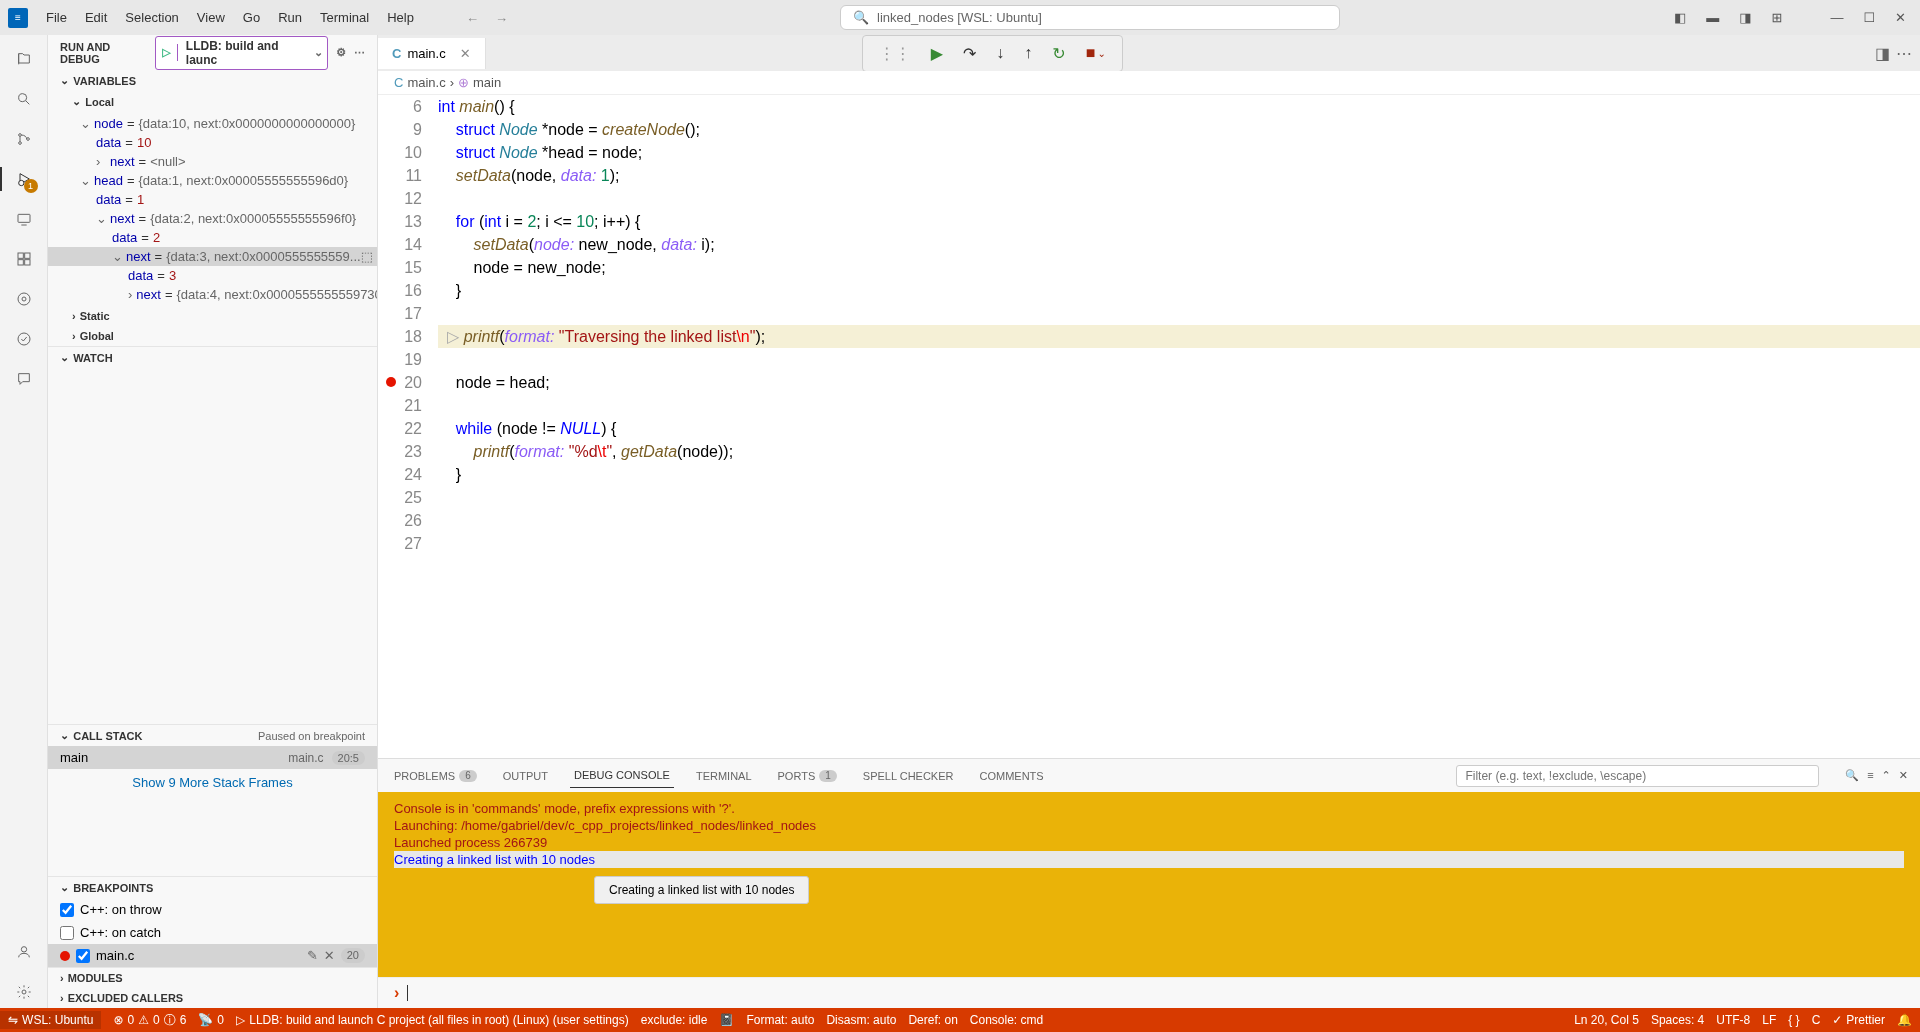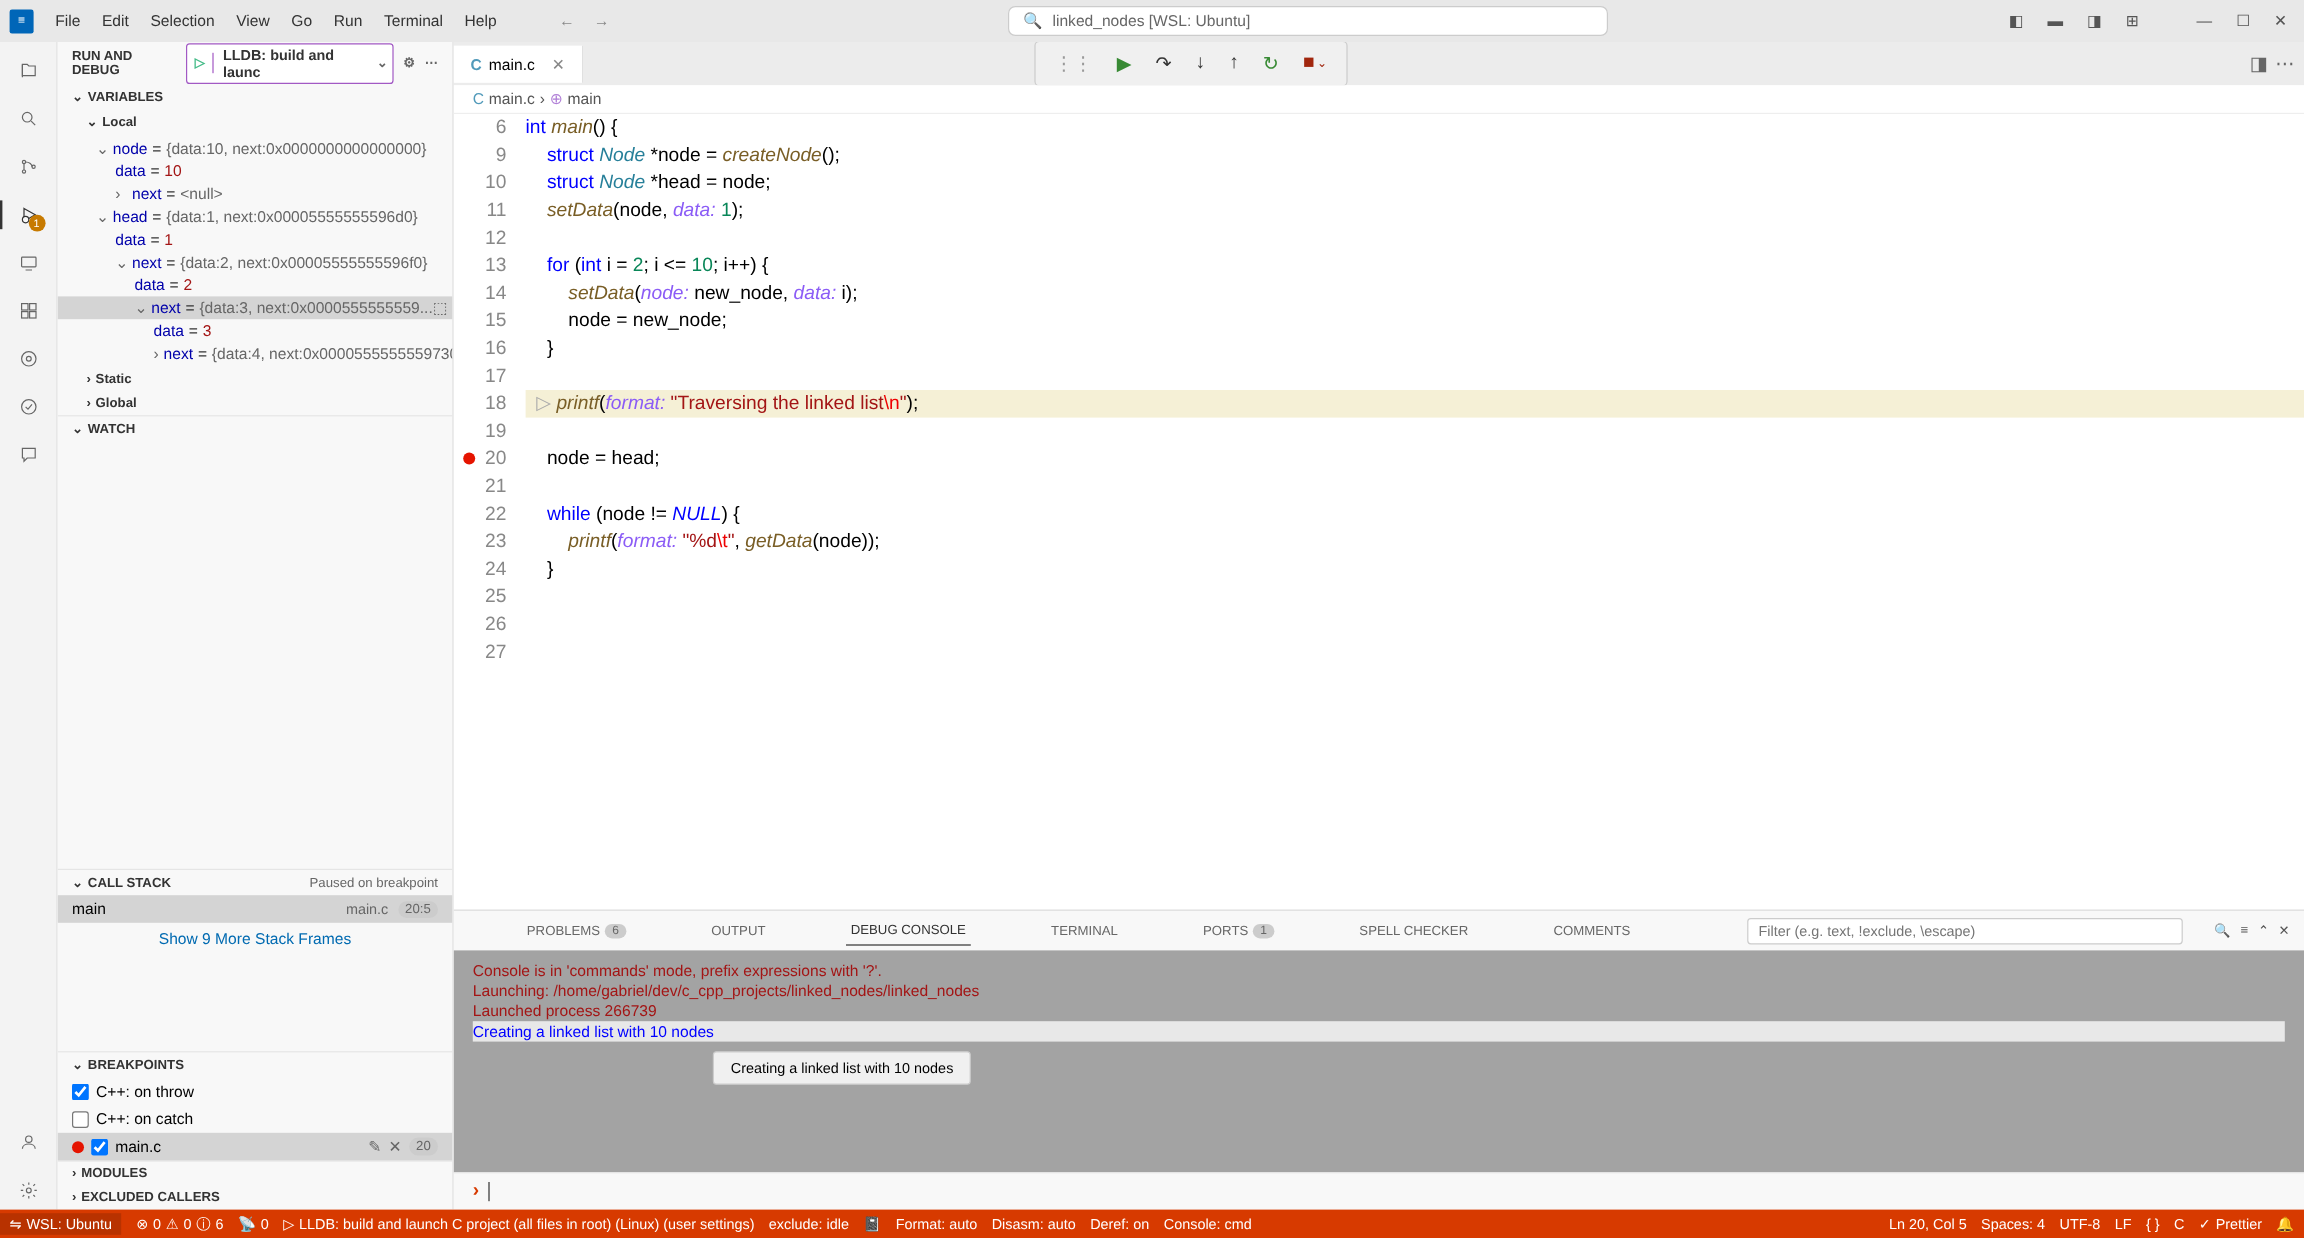--- a/index.html
+++ b/index.html
@@ -79,28 +79,28 @@
 .type { color:#267f99; font-style:italic; }
 .fn { color:#795e26; font-style:italic; }
 .num { color:#098658; }
 .str { color:#a31515; }
 .esc { color:#ee0000; }
 .param { color:#8b5cf6; font-style:italic; }
 .const { color:#0000ff; font-style:italic; }
 
 .panel { height:250px; border-top:1px solid #ddd; background:#f8f8f8; display:flex; flex-direction:column; }
 .panel-tabs { display:flex; padding:4px 12px; gap:18px; font-size:11px; color:#666; align-items:center; }
-.panel-tab { padding:6px 4px; cursor:pointer; text-transform:uppercase; display:flex; gap:4px;margin-left:45px; }
+.panel-tab { padding:6px 4px; cursor:pointer; text-transform:uppercase; display:flex; gap:4px; }
 .panel-tab.active { color:#333; border-bottom:1px solid #333; }
 .panel-badge { background:#ccc; border-radius:8px; padding:0 6px; font-size:10px; }
 .panel-filter { margin-left:auto; }
 .panel-filter input { border:1px solid #ccc; border-radius:3px; padding:3px 8px; width:363px; font-size:12px; }
 .panel-actions { display:flex; gap:8px; margin-left:8px; color:#555; }
 .panel-actions span { cursor:pointer; }
-.console-body { flex:1; padding:8px 16px; font-family:Menlo,Monaco,Consolas,monospace; font-size:13px; overflow:auto; background:#a3a3a3; }
+.console-body { flex:1; padding:8px 16px; font-family:Menlo,Monaco,Consolas,monospace; font-size:13px; overflow:auto; background:#eab308; }
 .console-line { padding:1px 0; }
 .console-orange { color:#a31515; }
 .console-blue { color:#0000ff; }
 .console-hl { background:#e8e8e8; }
 .console-tooltip { display:inline-block; margin-top:8px; margin-left:200px; padding:6px 14px; border:1px solid #ccc; background:#f0f0f0; border-radius:3px; font-size:12px; }
 .console-input { padding:6px 16px; display:flex; align-items:center; gap:8px; border-top:1px solid #eee; }
 .console-prompt { color:#d73a00; font-weight:bold; }
 .console-cursor { width:1px; height:16px; background:#333; }
 
 .status-bar { height:24px; background:#d73a00; color:#fff; display:flex; align-items:center; font-size:12px; padding:0 8px; gap:12px; }

